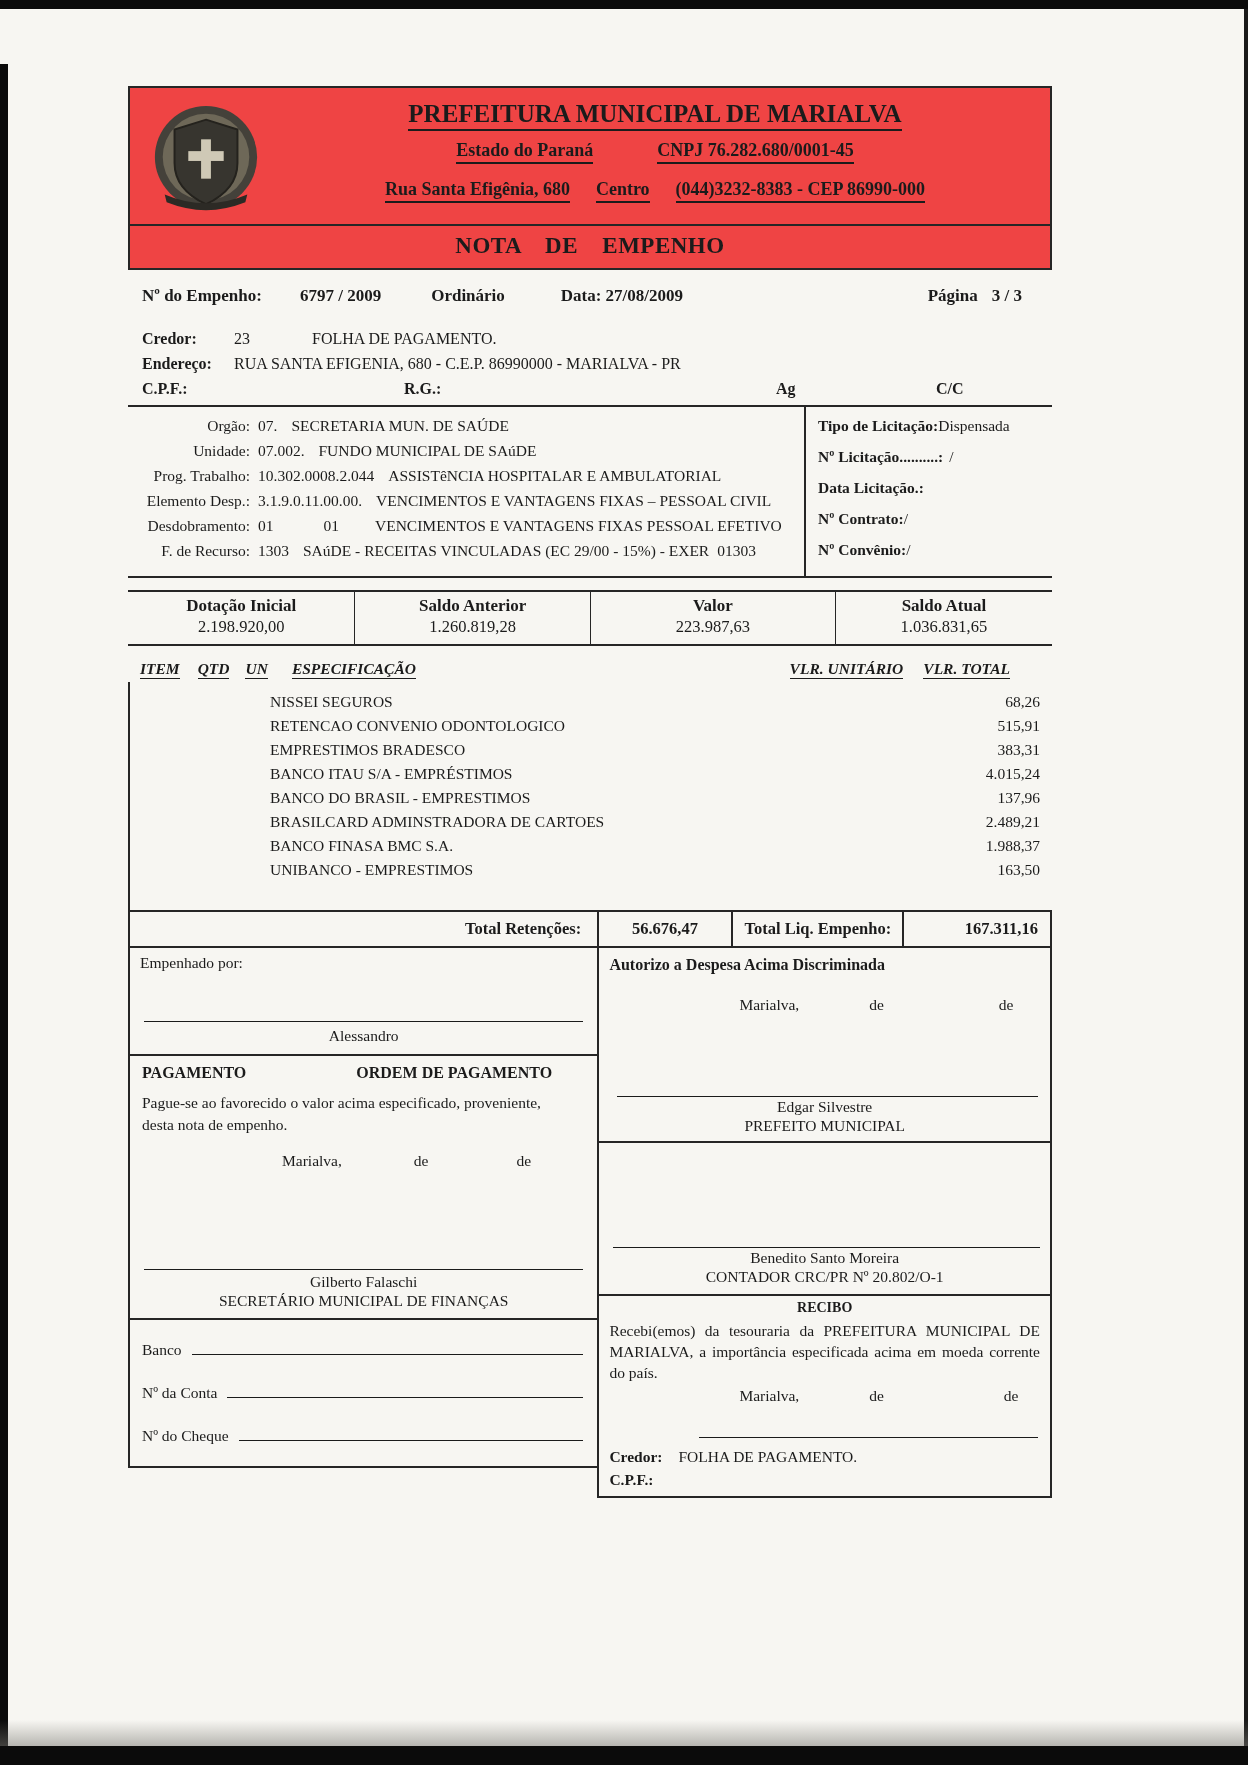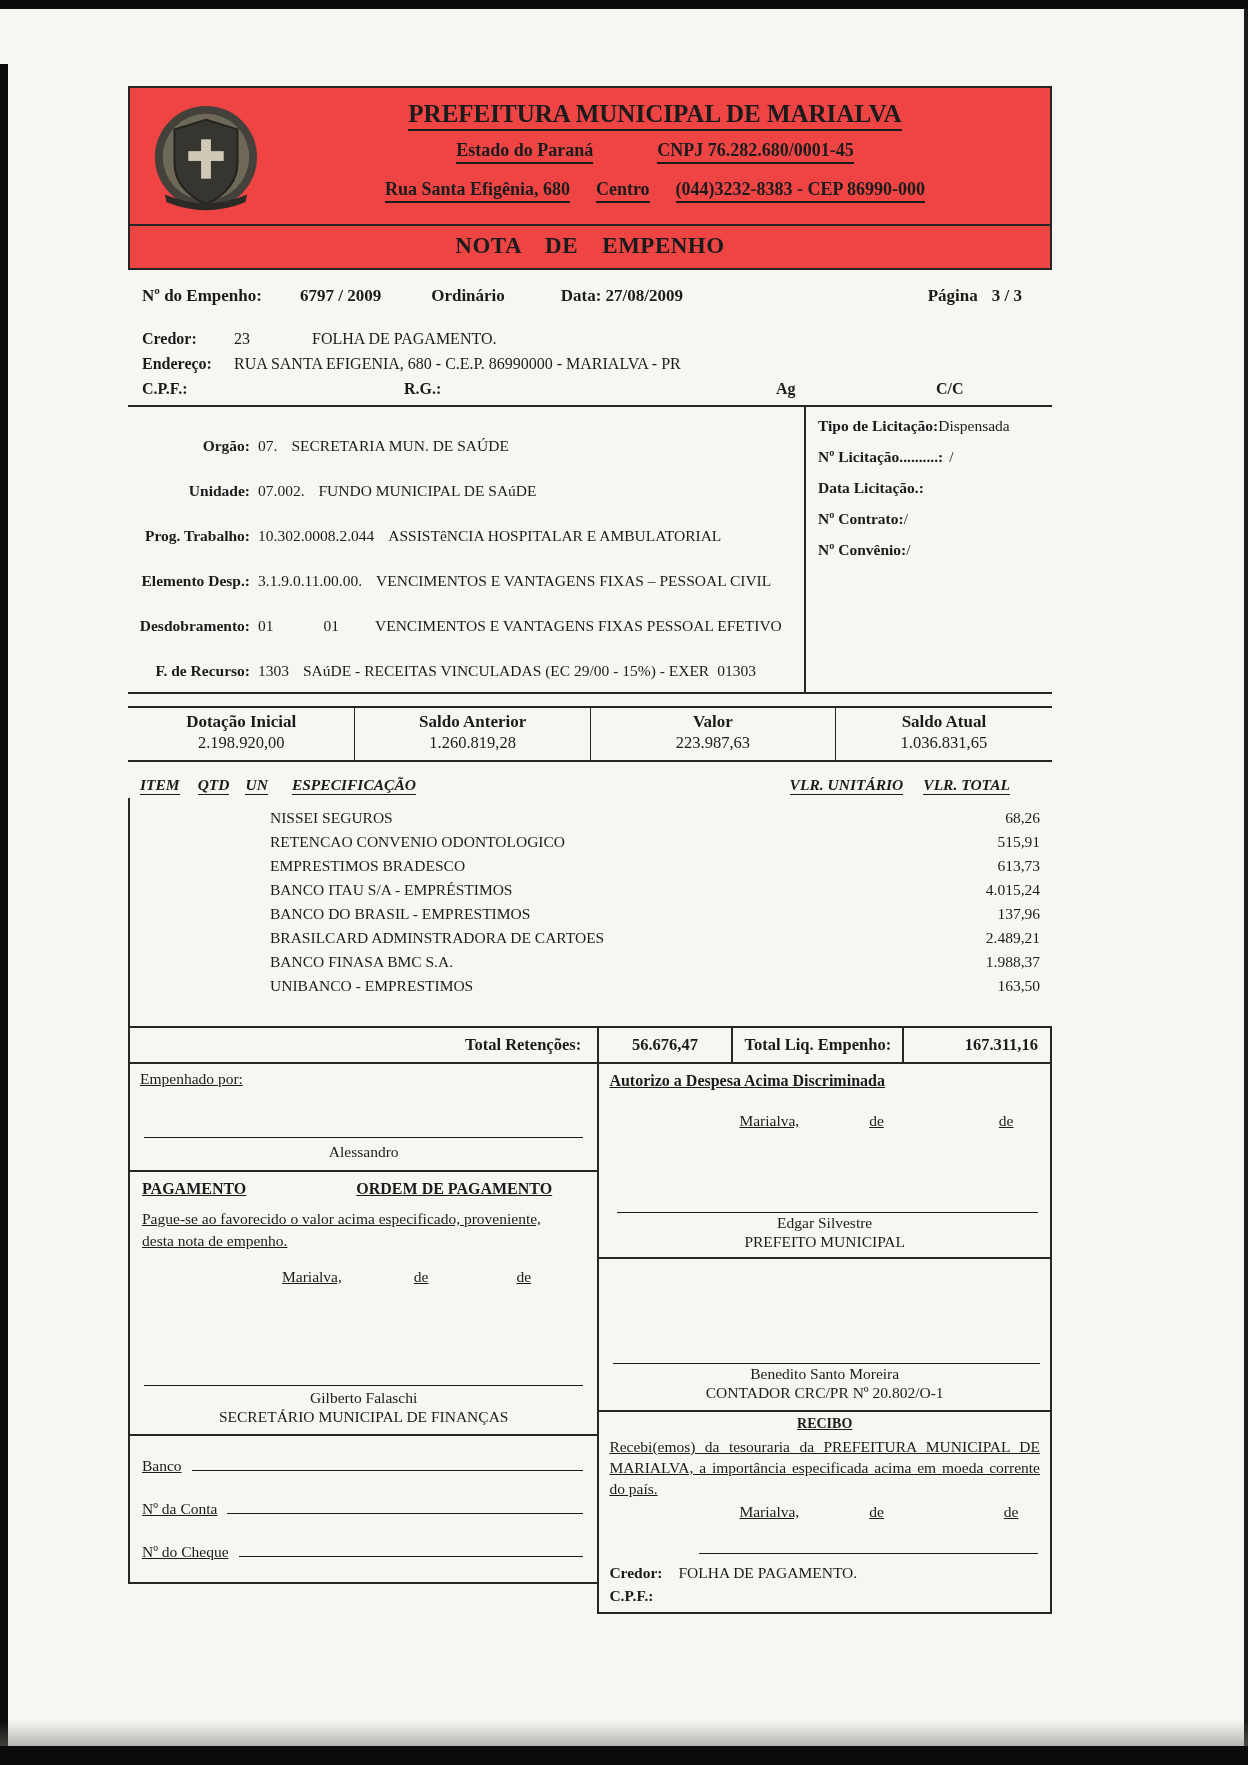--- a/index.html
+++ b/index.html
@@ -49,21 +49,21 @@
   .credor-code{width:78px;flex-shrink:0;}
   .cpf-cell{width:262px;font-weight:bold;}
   .rg-cell{width:372px;font-weight:bold;}
   .ag-cell{width:160px;font-weight:bold;}
   .cc-cell{flex:1;font-weight:bold;}
 
   
   .classif{margin-top:4px;border-top:2px solid #262626;border-bottom:2px solid #262626;display:flex;}
   .classif-left{flex:1;padding:6px 0 9px;font-size:15.5px;}
   .crow{display:flex;line-height:25px;align-items:baseline;}
-  .clabel{width:122px;text-align:right;font-weight:bold;padding-right:8px;flex-shrink:0;white-space:nowrap;margin-top:20px;}
+  .clabel{width:122px;text-align:right;font-weight:normal;padding-right:8px;flex-shrink:0;white-space:nowrap;}
   .ccode{margin-right:14px;white-space:nowrap;}
   .ccode2{margin-left:36px;margin-right:0;}
   .cdesc{white-space:nowrap;}
   .cdesc-d{margin-left:36px;}
   .crec2{margin-left:auto;margin-right:48px;}
   .classif-right{width:234px;flex-shrink:0;border-left:2px solid #262626;padding:10px 0 4px 12px;font-size:15.5px;}
   .lrow{margin-bottom:13px;white-space:nowrap;}
   .lval{margin-left:0px;}
   .lval-sp{margin-left:6px;}
 
@@ -91,21 +91,21 @@
 
   
   .totals-row{display:flex;border:2px solid #262626;height:34px;align-items:stretch;font-size:16.5px;font-weight:bold;}
   .tc{display:flex;align-items:center;box-sizing:border-box;}
   .tc1{width:51%;justify-content:flex-end;padding-right:16px;border-right:2px solid #262626;}
   .tc2{width:14.5%;justify-content:center;border-right:2px solid #262626;}
   .tc3{width:18.6%;padding-left:12px;border-right:2px solid #262626;}
   .tc4{flex:1;justify-content:flex-end;padding-right:12px;}
 
   
-  .bottom{display:flex;align-items:flex-start;text-decoration:underline;}
+  .bottom{display:flex;align-items:flex-start;}
   .bcol-left{width:50.8%;border-left:2px solid #262626;box-sizing:border-box;}
   .bcol-right{width:49.2%;border-left:2px solid #262626;border-right:2px solid #262626;box-sizing:border-box;}
   .fbox{border-bottom:2px solid #262626;box-sizing:border-box;position:relative;font-size:15.5px;}
   .box-emp{height:108px;padding:6px 10px;}
   .sig-abs{position:absolute;left:14px;right:14px;border-bottom:1.5px solid #1b1b1b;}
   .box-emp .sig-abs{bottom:32px;}
   .names-abs{position:absolute;left:0;right:0;text-align:center;line-height:19px;}
   .box-emp .names-abs{bottom:9px;}
   .box-pag{height:264px;padding:8px 12px;}
   .pag-head{display:flex;align-items:baseline;}
@@ -308,21 +308,21 @@
         <span class="itotal">68,26</span>
       </div>
 
       <div class="item-row">
         <span class="ispec">RETENCAO CONVENIO ODONTOLOGICO</span>
         <span class="itotal">515,91</span>
       </div>
 
       <div class="item-row">
         <span class="ispec">EMPRESTIMOS BRADESCO</span>
-        <span class="itotal">613,73</span>
+        <span class="itotal">383,31</span>
       </div>
 
       <div class="item-row">
         <span class="ispec">BANCO ITAU S/A - EMPRÉSTIMOS</span>
         <span class="itotal">4.015,24</span>
       </div>
 
       <div class="item-row">
         <span class="ispec">BANCO DO BRASIL - EMPRESTIMOS</span>
         <span class="itotal">137,96</span>

